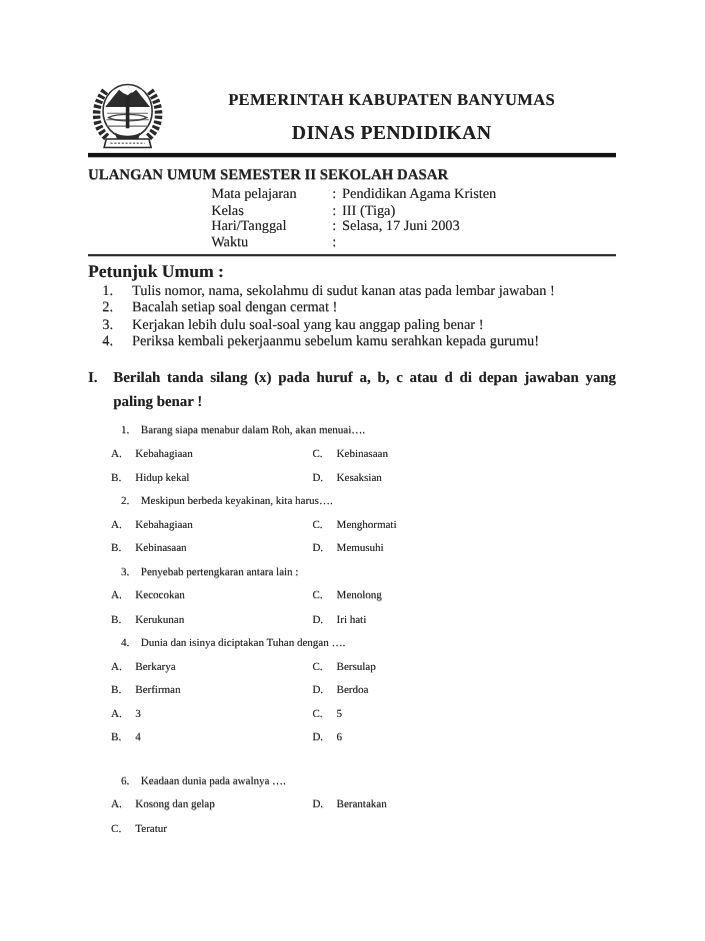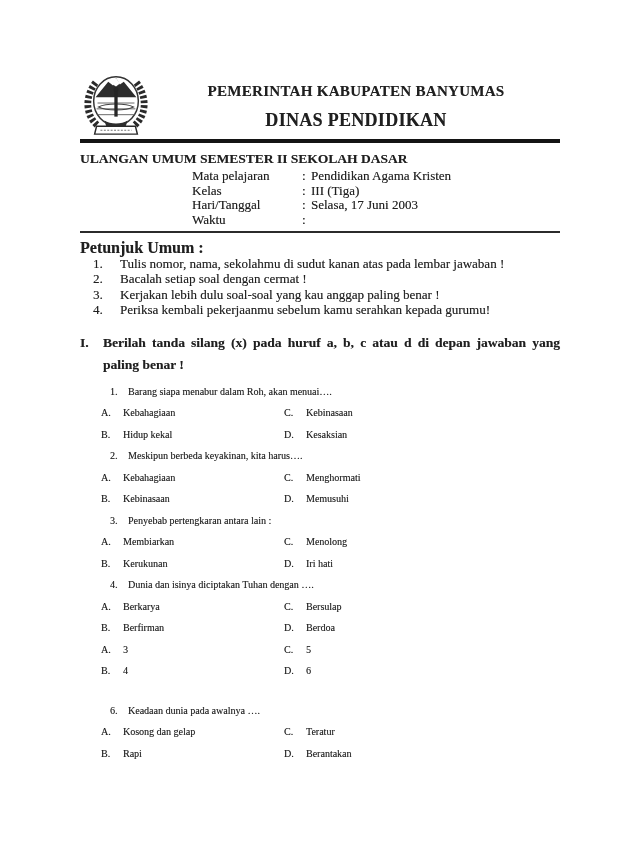--- a/index.html
+++ b/index.html
@@ -119,21 +119,21 @@
     <div class="options">
             <div class="option"><span class="opt-letter">A.</span><span class="opt-text">Kebahagiaan</span></div>
             <div class="option"><span class="opt-letter">B.</span><span class="opt-text">Kebinasaan</span></div>
             <div class="option"><span class="opt-letter">C.</span><span class="opt-text">Menghormati</span></div>
             <div class="option"><span class="opt-letter">D.</span><span class="opt-text">Memusuhi</span></div>
           </div>
   </div>
         <div class="question">
     <div class="q-line"><span class="q-num">3.</span><span class="q-text">Penyebab pertengkaran antara lain :</span></div>
     <div class="options">
-            <div class="option"><span class="opt-letter">A.</span><span class="opt-text">Membiarkan</span></div>
+            <div class="option"><span class="opt-letter">A.</span><span class="opt-text">Kecocokan</span></div>
             <div class="option"><span class="opt-letter">B.</span><span class="opt-text">Kerukunan</span></div>
             <div class="option"><span class="opt-letter">C.</span><span class="opt-text">Menolong</span></div>
             <div class="option"><span class="opt-letter">D.</span><span class="opt-text">Iri hati</span></div>
           </div>
   </div>
         <div class="question">
     <div class="q-line"><span class="q-num">4.</span><span class="q-text">Dunia dan isinya diciptakan Tuhan dengan ….</span></div>
     <div class="options">
             <div class="option"><span class="opt-letter">A.</span><span class="opt-text">Berkarya</span></div>
             <div class="option"><span class="opt-letter">B.</span><span class="opt-text">Berfirman</span></div>
@@ -146,21 +146,20 @@
             <div class="option"><span class="opt-letter">A.</span><span class="opt-text">3</span></div>
             <div class="option"><span class="opt-letter">B.</span><span class="opt-text">4</span></div>
             <div class="option"><span class="opt-letter">C.</span><span class="opt-text">5</span></div>
             <div class="option"><span class="opt-letter">D.</span><span class="opt-text">6</span></div>
           </div>
   </div>
         <div class="question">
     <div class="q-line"><span class="q-num">6.</span><span class="q-text">Keadaan dunia pada awalnya ….</span></div>
     <div class="options">
             <div class="option"><span class="opt-letter">A.</span><span class="opt-text">Kosong dan gelap</span></div>
-            <div class="option"><span class="opt-letter">B.</span><span class="opt-text">Rapi</span></div>
             <div class="option"><span class="opt-letter">C.</span><span class="opt-text">Teratur</span></div>
             <div class="option"><span class="opt-letter">D.</span><span class="opt-text">Berantakan</span></div>
           </div>
   </div>
       </div>
   </section>
 
 </div>
 
 </body></html>

